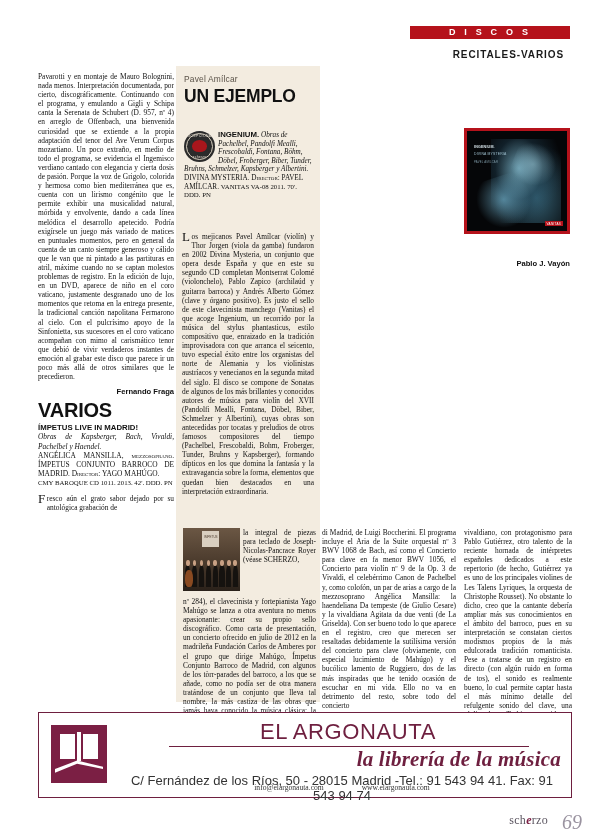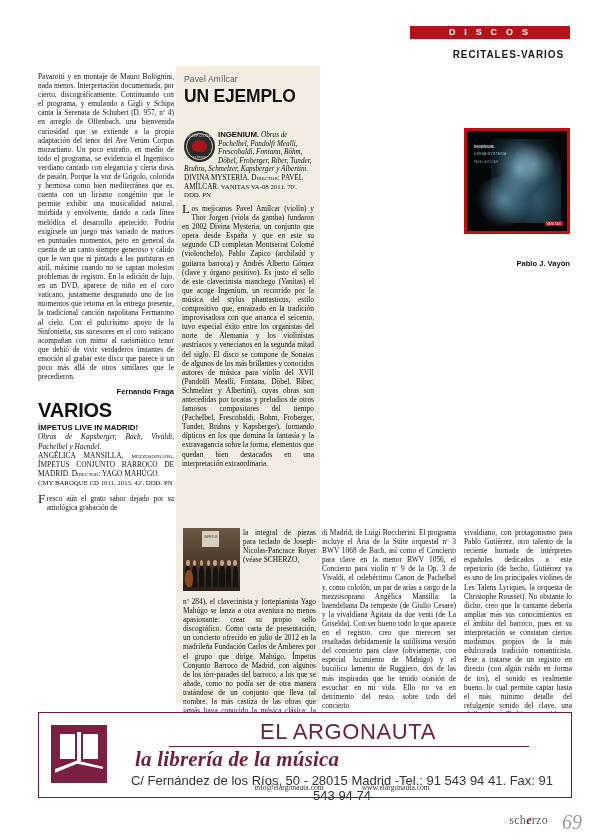--- a/index.html
+++ b/index.html
@@ -184,21 +184,21 @@
   .ad-title {
     position:absolute; left:96px; top:6px; width:426px; text-align:center;
     font-family:"Liberation Sans", sans-serif; font-size:22px;
     color:#6e1f3f; letter-spacing:0.6px;
   }
   .ad-rule {
     position:absolute; left:130px; top:33px; width:360px; height:1px;
     background:#6e1f3f;
   }
   .ad-sub {
-    position:absolute; left:96px; top:34px; width:426px; text-align:left;
+    position:absolute; left:96px; top:34px; width:426px; text-align:right;
     font-family:"Liberation Serif", serif; font-style:italic; font-weight:700;
     font-size:21px; color:#6e1f3f; letter-spacing:0.2px;
   }
   .ad-addr {
     position:absolute; left:80px; top:60px; width:446px; text-align:center;
     font-family:"Liberation Sans", sans-serif; font-size:13px; color:#333;
   }
   .ad-contact {
     position:absolute; left:80px; top:70px; width:446px; text-align:center;
     font-family:Liberation Serif, serif; font-size:7.6px; color:#333;
@@ -252,21 +252,21 @@
     <span class="cd-credits">DIVINA MYSTERIA. Director: PAVEL AMÍLCAR.</span>
     <span class="cd-tech">VANITAS VA-08 2011. 70'. DDD. </span><span class="cd-tech">PN</span>
   </div>
   <div class="seal">
     <div class="ring"></div>
     <div class="w">EXCEPCIONAL</div>
     <div class="blob"></div>
     <div class="w2">scherzo</div>
   </div>
 
-  <div class="col col2" style="top:204px; width:132px; left:182px;">
+  <div class="col col2" style="top:232px; width:132px; left:182px;">
     <p class="dropcap">Los mejicanos Pavel Amílcar (violín) y Thor Jorgen (viola da gamba) fundaron en 2002 Divina Mysteria, un conjunto que opera desde España y que en este su segundo CD completan Montserrat Colomé (violonchelo), Pablo Zapico (archilaúd y guitarra barroca) y Andrés Alberto Gómez (clave y órgano positivo). Es justo el sello de este clavecinista manchego (Vanitas) el que acoge Ingenium, un recorrido por la música del stylus phantasticus, estilo compositivo que, enraizado en la tradición improvisadora con que arranca el seicento, tuvo especial éxito entre los organistas del norte de Alemania y los violinistas austríacos y venecianos en la segunda mitad del siglo. El disco se compone de Sonatas de algunos de los más brillantes y conocidos autores de música para violín del XVII (Pandolfi Mealli, Fontana, Döbel, Biber, Schmelzer y Albertini), cuyas obras son antecedidas por tocatas y preludios de otros famosos compositores del tiempo (Pachelbel, Frescobaldi, Bohm, Froberger, Tunder, Bruhns y Kapsberger), formando dípticos en los que domina la fantasía y la extravagancia sobre la forma, elementos que quedan bien destacados en una interpretación extraordinaria.</p>
   </div>
 
   <div class="col col3" style="top:128px; width:136px;">
     <p>&nbsp;</p>
   </div>
 
   <div class="cover">
     <div class="inner">
       <div class="art1"></div>

